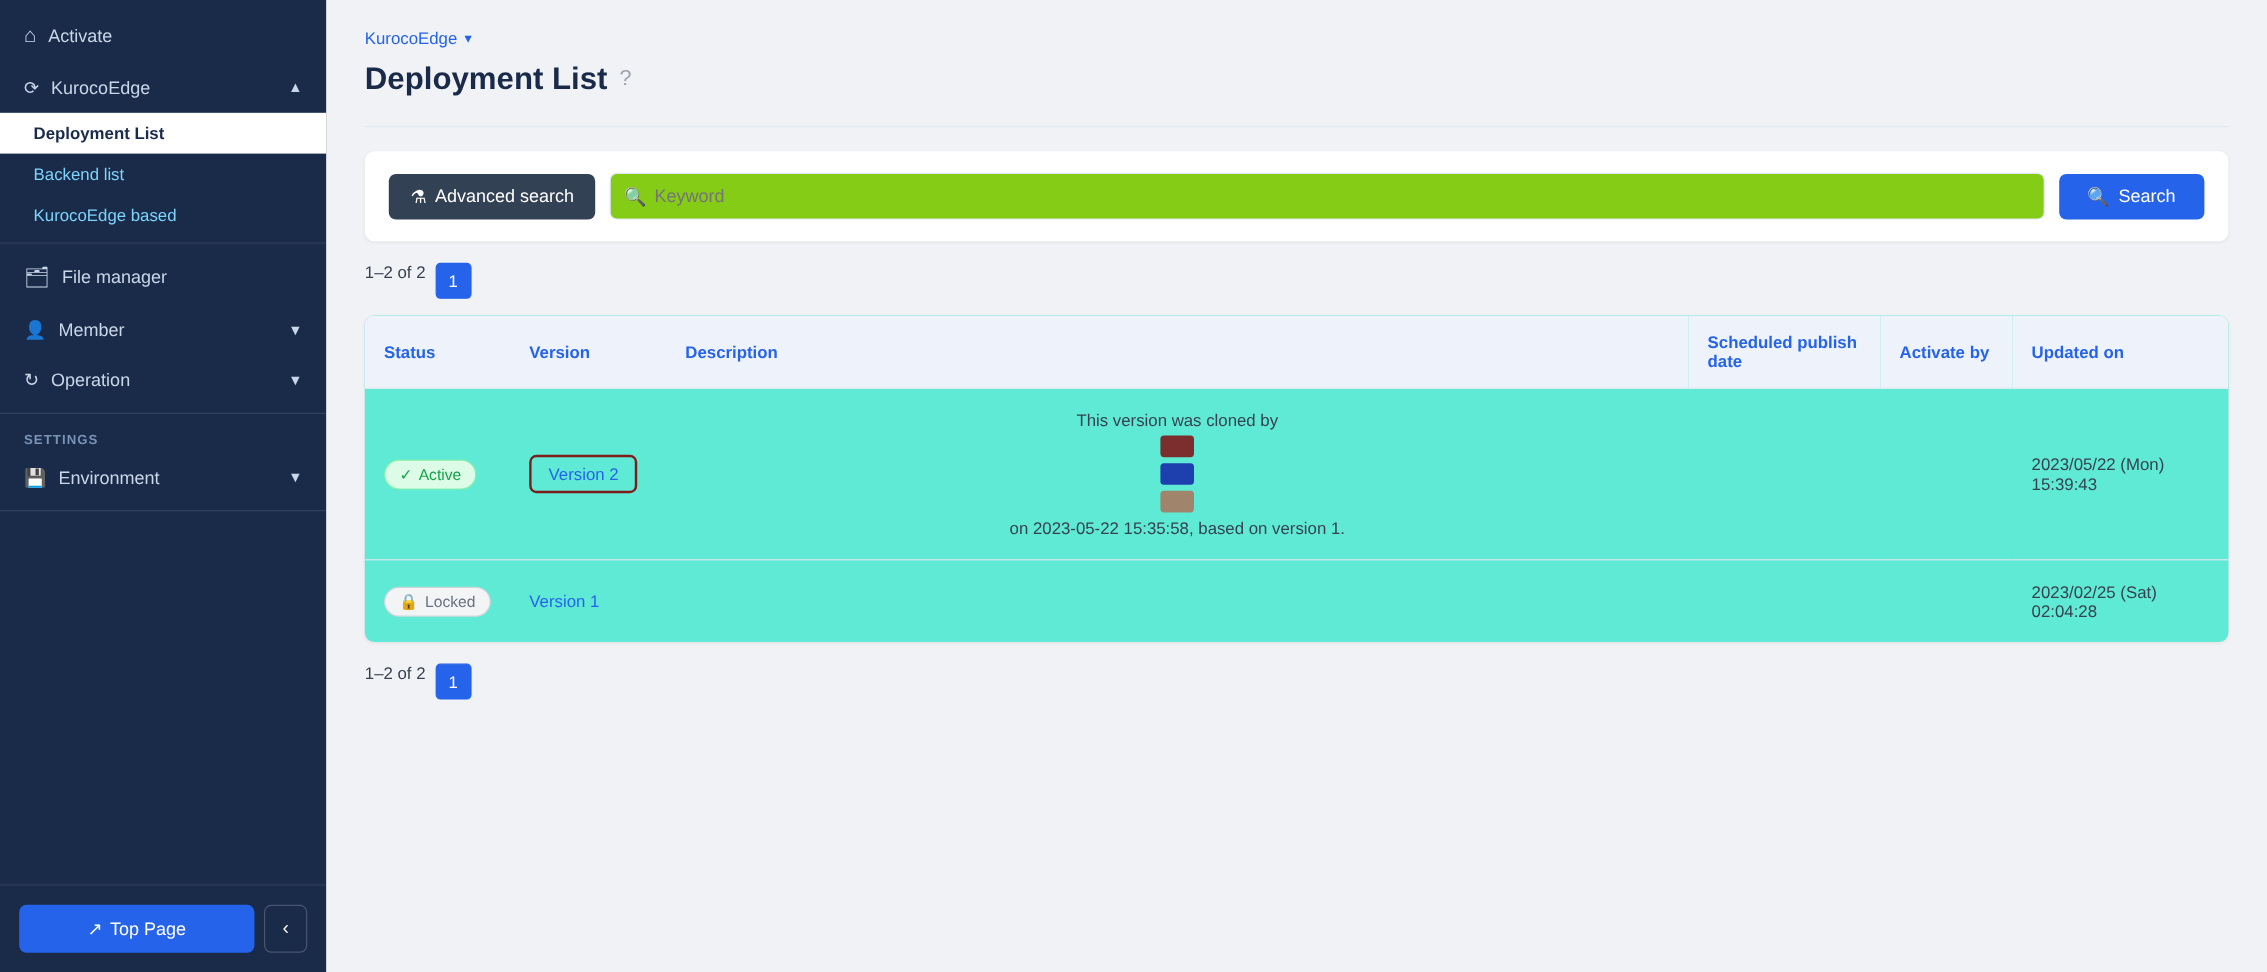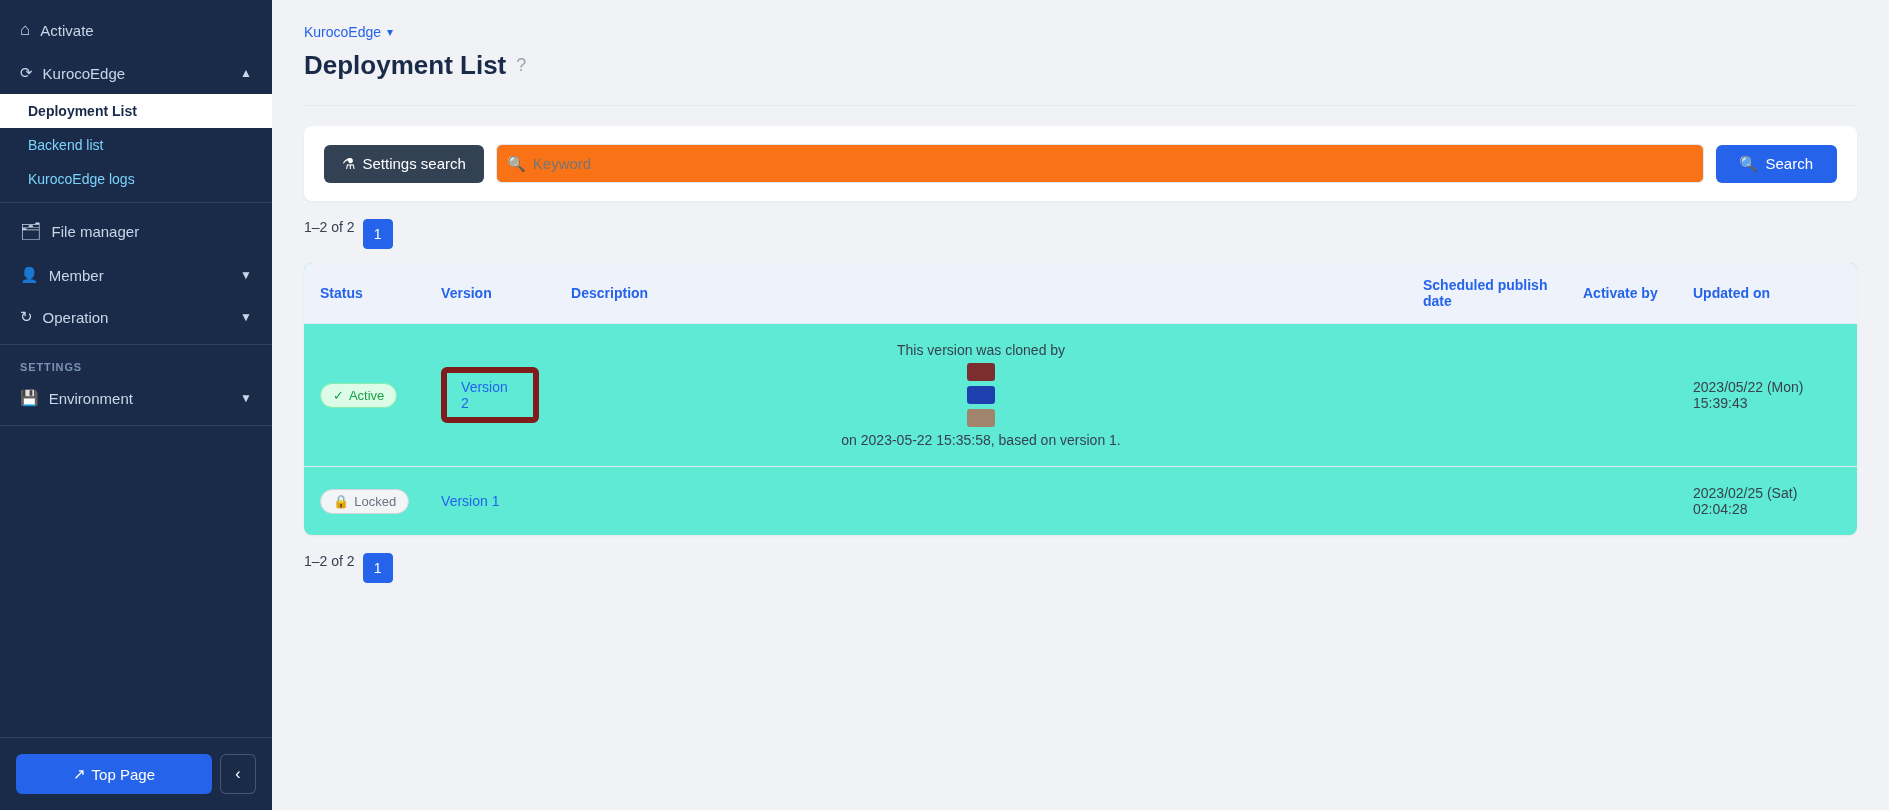--- a/index.html
+++ b/index.html
@@ -77,21 +77,21 @@
     .adv-search-btn {
       background: #334155; color: #fff; border: none; border-radius: 6px;
       padding: 10px 18px; font-size: 15px; cursor: pointer;
       display: flex; align-items: center; gap: 7px; white-space: nowrap;
     }
     .keyword-input-wrap { flex: 1; position: relative; }
     .keyword-input-wrap .search-icon { position: absolute; left: 12px; top: 50%; transform: translateY(-50%); color: #9ca3af; font-size: 15px; }
     .keyword-input {
       width: 100%; padding: 10px 12px 10px 36px; border: 1px solid #e2e8f0;
       border-radius: 6px; font-size: 15px; color: #374151; outline: none;
-      background: #f97316;
+      background: #84cc16;
     }
     .search-btn {
       background: #2563eb; color: #fff; border: none; border-radius: 6px;
       padding: 10px 24px; font-size: 15px; cursor: pointer;
       display: flex; align-items: center; gap: 7px;
     }
 
     
     .pagination-row { display: flex; align-items: flex-start; gap: 8px; margin-bottom: 14px; font-size: 14px; color: #374151; }
     .page-btn {
@@ -117,21 +117,21 @@
     .table tbody td { padding: 18px 16px; vertical-align: middle; font-size: 14px; color: #374151; }
 
     
     .badge { display: inline-flex; align-items: center; gap: 5px; border-radius: 20px; padding: 4px 12px; font-size: 13px; font-weight: 500; }
     .badge-active { background: #dcfce7; color: #16a34a; border: 1px solid #86efac; }
     .badge-locked { background: #f3f4f6; color: #6b7280; border: 1px solid #d1d5db; }
 
     
     .version-link { color: #2563eb; cursor: pointer; font-size: 14px; text-decoration: none; }
     .version-box {
-      display: inline-block; border: 6px solid #7f1d1d; border-radius: 6px;
+      display: inline-block; border: 2px solid #7f1d1d; border-radius: 6px;
       padding: 6px 14px; color: #2563eb; cursor: pointer; font-size: 14px; font-weight: 500;
     }
 
     
     .desc-row { display: flex; align-items: center; gap: 5px; flex-wrap: wrap; font-size: 14px; flex-direction: column; }
     .user-avatar { width: 28px; height: 18px; border-radius: 3px; display: inline-block; }
     .avatar-red { background: #7c2d2d; }
     .avatar-blue { background: #1e40af; }
     .avatar-tan { background: #a0856c; }
 
@@ -155,21 +155,21 @@
 
     <div class="sidebar-group-title">
       <span class="left">
         <span class="icon">⟳</span>
         <span>KurocoEdge</span>
       </span>
       <span class="chevron">▲</span>
     </div>
     <div class="sidebar-sub-item active">Deployment List</div>
     <div class="sidebar-sub-item">Backend list</div>
-    <div class="sidebar-sub-item">KurocoEdge logs</div>
+    <div class="sidebar-sub-item">KurocoEdge based</div>
 
     <hr class="sidebar-divider">
 
     <div class="sidebar-item">
       <span class="icon">🗂</span>
       <span>File manager</span>
     </div>
 
     <div class="sidebar-group-title">
       <span class="left">
@@ -225,21 +225,21 @@
     <div class="page-title-row">
       <h1 class="page-title">Deployment List</h1>
       <span class="help-icon">?</span>
     </div>
 
     <hr class="divider">
 
     <div class="search-bar">
       <button class="adv-search-btn">
         <span>⚗</span>
-        <span>Settings search</span>
+        <span>Advanced search</span>
       </button>
       <div class="keyword-input-wrap">
         <span class="search-icon">🔍</span>
         <input class="keyword-input" type="text" placeholder="Keyword" style="">
       </div>
       <button class="search-btn">
         <span>🔍</span>
         <span>Search</span>
       </button>
     </div>

